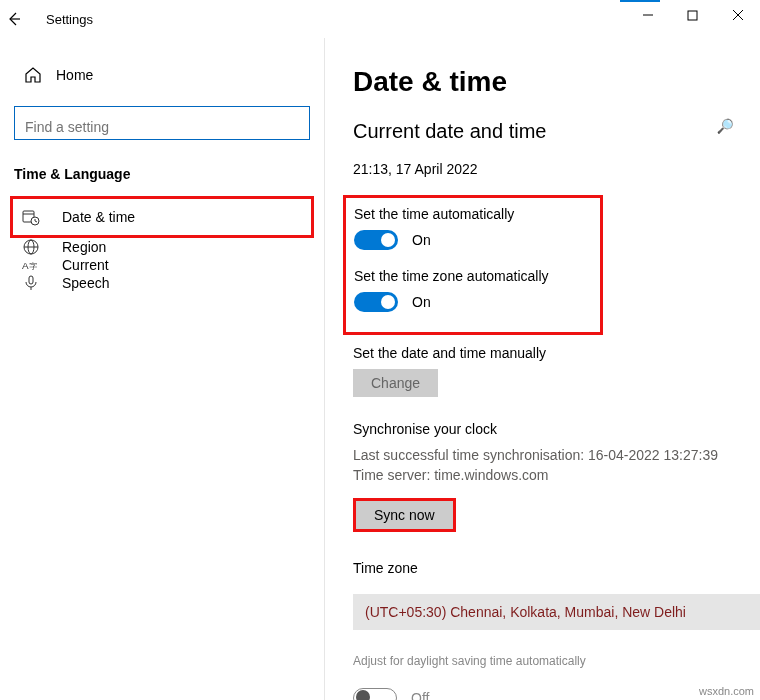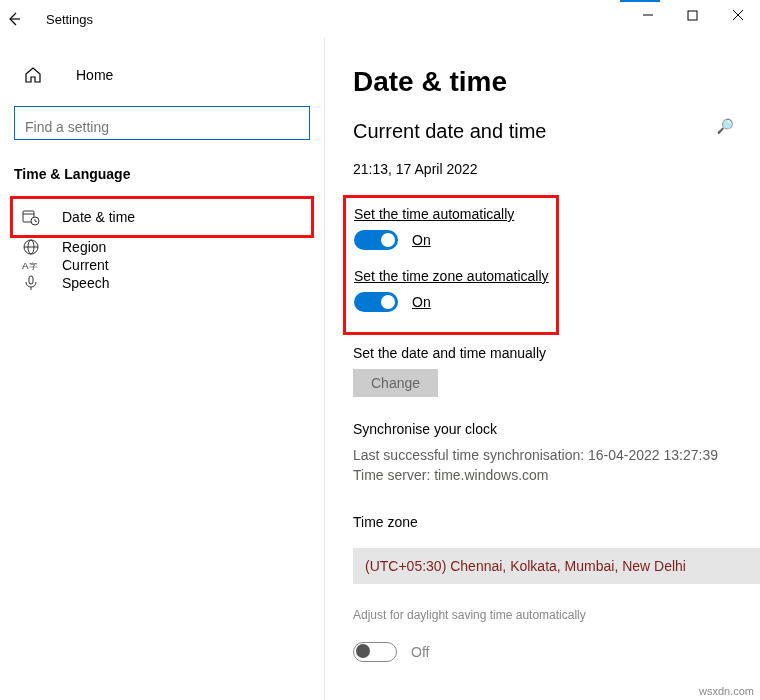--- a/index.html
+++ b/index.html
@@ -36,21 +36,21 @@
     .accentbar { position: absolute; top:0; right:100px; width:40px; height:2px; background:#0078d4;}
     .container { display: flex; height: calc(100% - 38px); }
     .sidebar {
       width: 325px;
       border-right: 1px solid #e6e6e6;
       padding-top: 20px;
     }
     .home {
       display: flex; align-items: center;
       padding: 8px 24px;
-      gap: 34px;
+      gap: 14px;
     }
     .home span.lbl { font-size: 14px; }
     .searchwrap { padding: 14px 14px 0 14px; }
     .search {
       width: 100%; height: 34px;
       border: 1.5px solid #0067c0;
       padding: 8px 30px 0 10px;
       font-size: 14px;
       position: relative;
       background: #fff;
@@ -93,22 +93,21 @@
       width: 14px; height: 14px; border-radius: 50%; background: #fff;
     }
     .toggle.off { background: #fff; border: 1.5px solid #888; }
     .toggle.off::after { left: 2px; right: auto; top: 1.5px; background: #555; }
     .toggle-state { font-size: 14px; }
     .highlight-box {
       border: 3px solid #e11;
       padding: 8px 1px 2px 8px;
       margin-left: -10px;
       margin-bottom: 10px;
-      width: 216px;
-      text-decoration: underline;
+      width: 260px;
     }
     .btn {
       background: #ccc; border: none;
       padding: 6px 18px; font-size: 14px;
       color: #666;
     }
     .btn.enabled { color: #000; background: #ccc; }
     .btn-highlight { border: 3px solid #e11; display: inline-block; }
     .section-head { font-size: 14px; font-weight: 400; margin-top: 24px; margin-bottom: 8px; }
     .sync-info { font-size: 14px; color: #605e5c; line-height: 1.45; margin-bottom: 12px; }
@@ -230,20 +229,23 @@
     </div>
 
     <div class="section-label">Set the date and time manually</div>
     <button class="btn" disabled="">Change</button>
 
     <div class="section-head">Synchronise your clock</div>
     <div class="sync-info">
       <div>Last successful time synchronisation: 16-04-2022 13:27:39</div>
       <div>Time server: time.windows.com</div>
     </div>
+    <span class="btn-highlight">
+      <button class="btn enabled">Sync now</button>
+    </span>
 
     <div class="section-head" style="margin-top:28px;">Time zone</div>
     <div class="tz-select">(UTC+05:30) Chennai, Kolkata, Mumbai, New Delhi</div>
 
     <div class="dst-label">Adjust for daylight saving time automatically</div>
     <div class="toggle-row">
       <div class="toggle off"></div>
       <span class="toggle-state" style="color:#888">Off</span>
     </div>
   </div>

